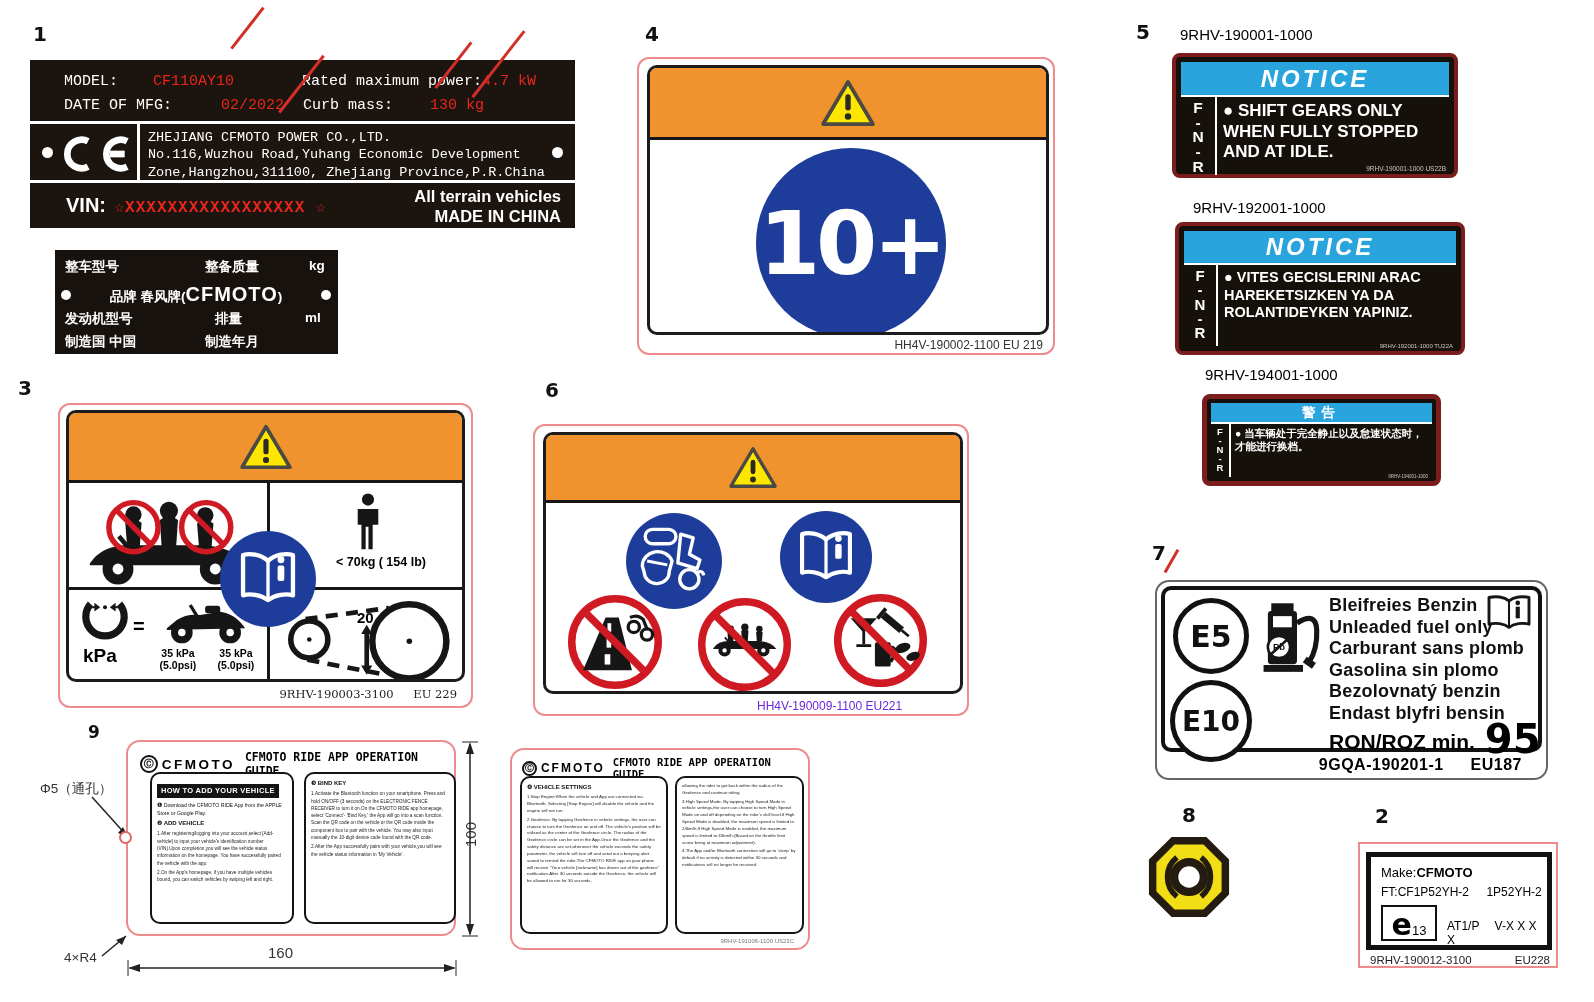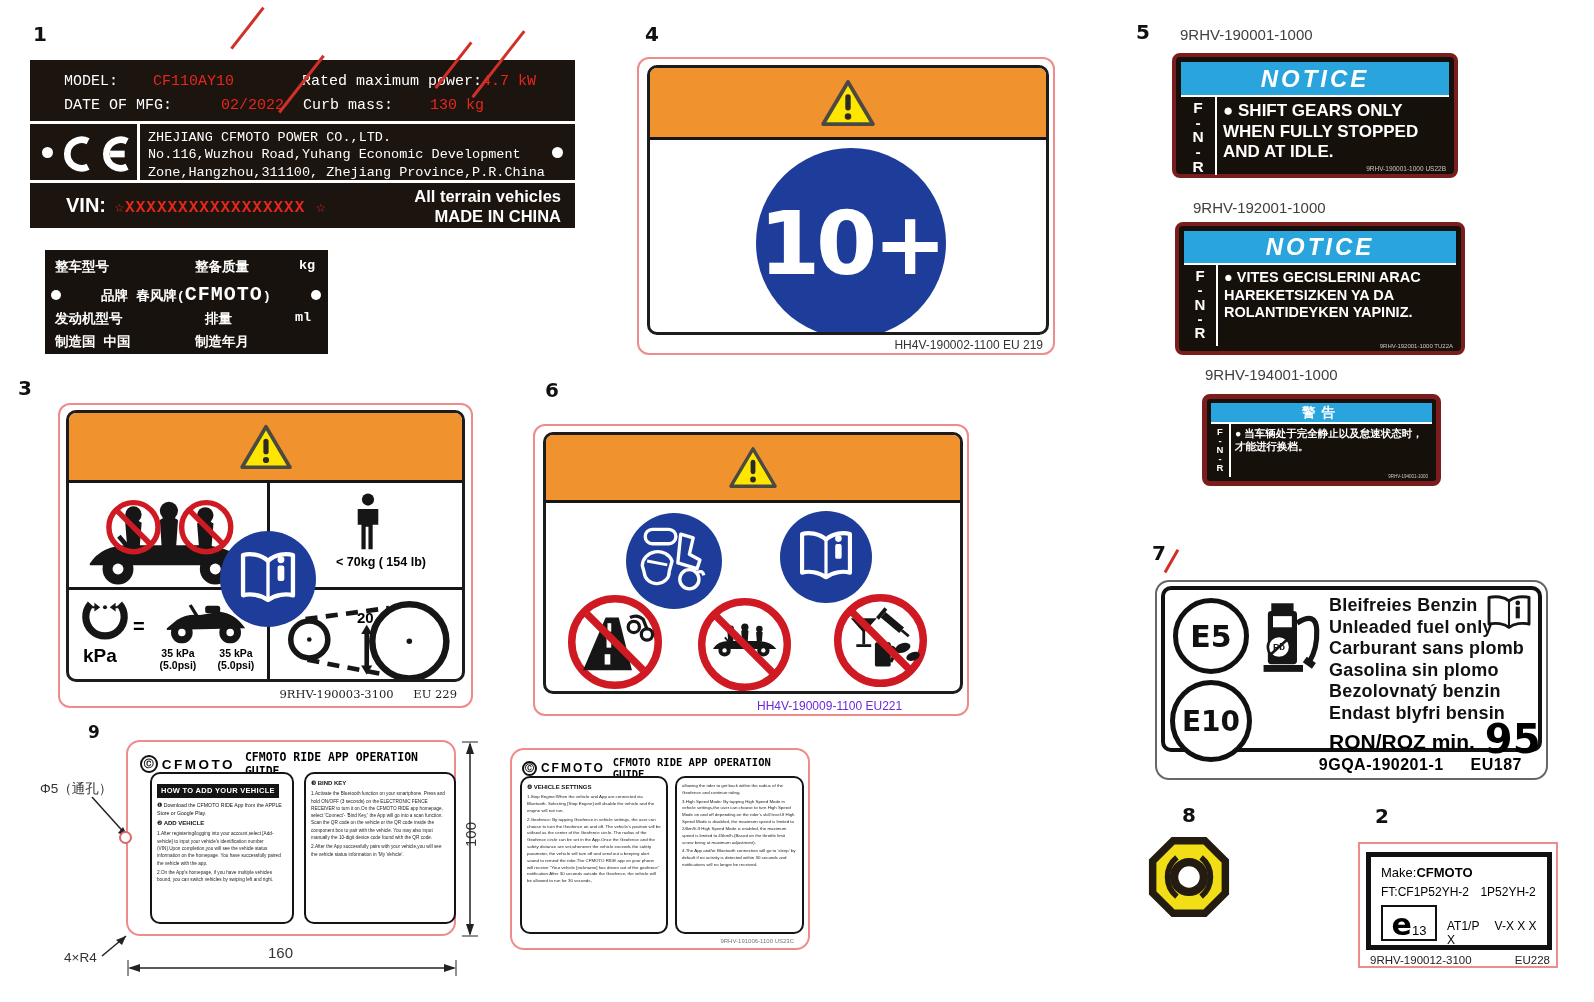--- a/index.html
+++ b/index.html
@@ -4,21 +4,21 @@
 <style>
   :root{
     --redline:#ee8c8c; --orange:#f0922e; --blue:#1e3d9b; --nblue:#2aa4dd;
     --prohib:#d01a23; --darkred:#7c1d1d; --ink:#141414; --plate:#1b140f; --redtxt:#e8261a;
   }
   *{margin:0;padding:0;box-sizing:border-box;}
   body{background:#fff;font-family:"Liberation Sans",sans-serif;}
   #canvas{position:relative;width:1594px;height:1002px;background:#fff;overflow:hidden;}
   .abs{position:absolute;}
   .num{position:absolute;font:bold 20px "DejaVu Sans",sans-serif;color:#111;}
-  .ptitle{position:absolute;font:15px "Liberation Sans",sans-serif;color:#404040;}
+  .ptitle{position:absolute;font:15px "Liberation Sans",sans-serif;color:#000000;}
 
   
   .plate{background:var(--plate);color:#fff;}
   .mono{font-family:"Liberation Mono",monospace;}
   .rv{color:var(--redtxt);}
   .wdot{position:absolute;width:11px;height:11px;border-radius:50%;background:#fff;}
   .slash{position:absolute;width:2.5px;background:#d03028;transform:rotate(38deg);}
 
   
   .sticker{position:absolute;border:2px solid var(--redline);border-radius:12px;background:#fff;}
@@ -230,21 +230,21 @@
     <div>All terrain vehicles</div>
     <div>MADE IN CHINA</div>
   </div>
 </div>
 
 <div class="slash" style="left:246px;top:2px;height:52px"></div>
 <div class="slash" style="left:300px;top:48px;height:72px"></div>
 <div class="slash" style="left:452px;top:36px;height:58px"></div>
 <div class="slash" style="left:497px;top:22px;height:84px"></div>
 
-<div class="abs" style="left:45px;top:250px;width:283px;height:104px;background:#17120d;color:#fff;font-family:Liberation Mono, monospace;font-weight:600;font-size:13.5px">
+<div class="abs" style="left:55px;top:250px;width:283px;height:104px;background:#17120d;color:#fff;font-family:Liberation Sans, sans-serif;font-weight:600;font-size:13.5px">
   <span class="abs" style="left:10px;top:8px">整车型号</span>
   <span class="abs" style="left:150px;top:8px">整备质量</span>
   <span class="abs" style="left:254px;top:8px">kg</span>
   <span class="wdot" style="left:6px;top:40px;width:10px;height:10px"></span>
   <div class="abs" style="left:16px;top:33px;width:250px;text-align:center;white-space:nowrap">
     <span>品牌 春风牌(</span><span style="font-size:20px;font-weight:bold;letter-spacing:1px">CFMOTO</span><span>)</span>
   </div>
   <span class="wdot" style="left:266px;top:40px;width:10px;height:10px"></span>
   <span class="abs" style="left:10px;top:60px">发动机型号</span>
   <span class="abs" style="left:160px;top:60px">排量</span>
@@ -431,21 +431,21 @@
       <use href="#octagonPart"></use>
     </svg>
 
 <div class="abs" style="left:1358px;top:842px;width:200px;height:126px;border:2px solid var(--redline);background:#fff">
   <div class="abs" style="left:6px;top:8px;width:186px;height:98px;border:5px solid #111">
     <div class="abs" style="left:10px;top:8px;font:13px 'Liberation Sans',sans-serif">
       <span>Make:</span><span style="font-weight:bold">CFMOTO</span>
     </div>
     <div class="abs" style="left:10px;top:28px;font:12px 'Liberation Sans',sans-serif">
       <span>FT:CF1P52YH-2</span>
-      <span style="margin-left:8px">1P52YH-2</span>
+      <span style="margin-left:14px">1P52YH-2</span>
     </div>
     <div class="abs" style="left:10px;top:48px;width:56px;height:36px;border:2.5px solid #111;display:flex;align-items:flex-end;justify-content:center;padding-bottom:1px">
       <span style="font:bold 30px 'DejaVu Sans',sans-serif;line-height:0.9">e</span>
       <span style="font:13px 'Liberation Sans',sans-serif">13</span>
     </div>
     <div class="abs" style="left:76px;top:62px;font:12px 'Liberation Sans',sans-serif">
       <span>AT1/P</span>
       <span style="margin-left:12px">V-X X X X</span>
     </div>
   </div>

